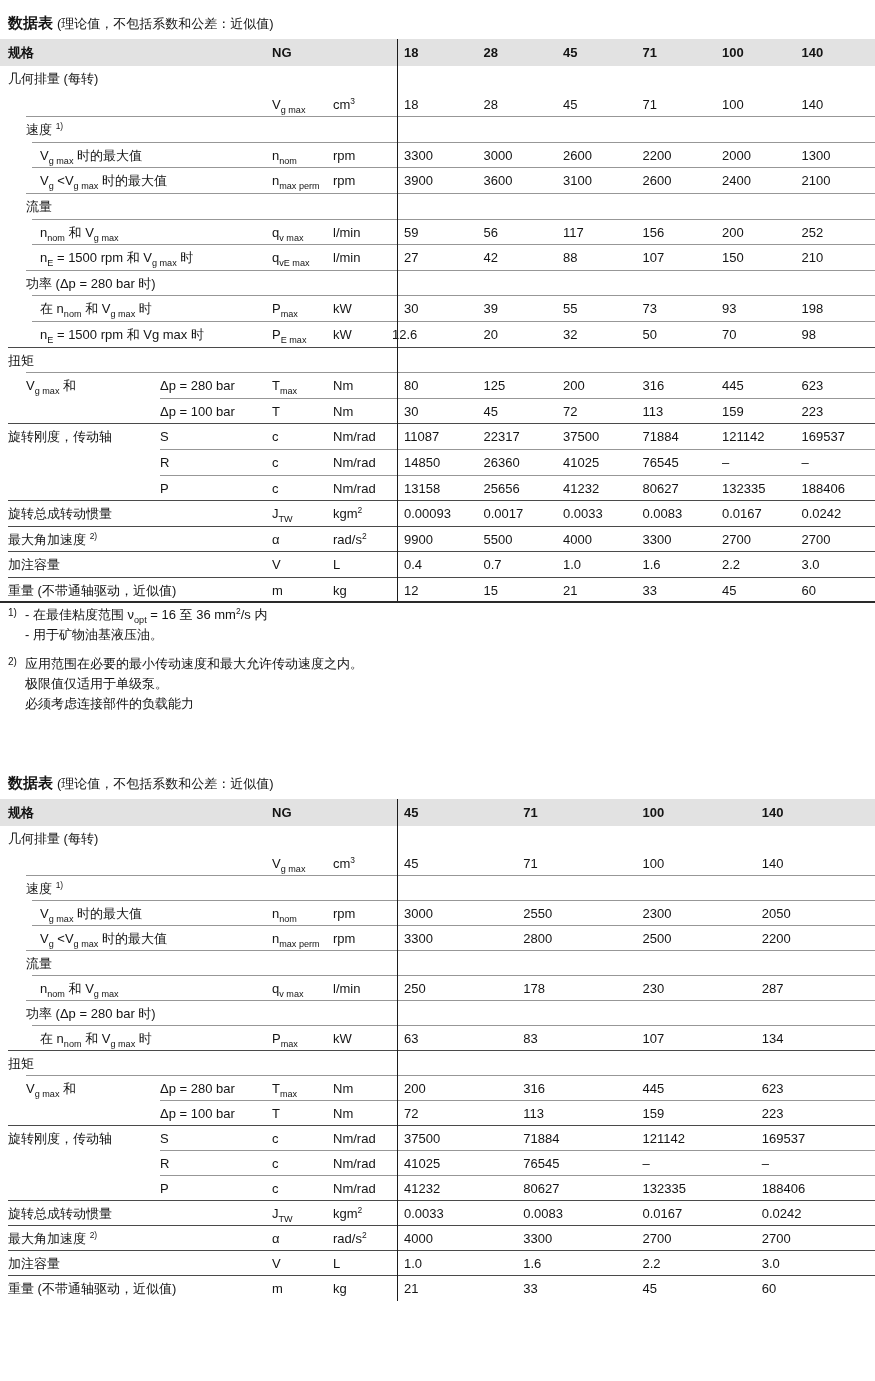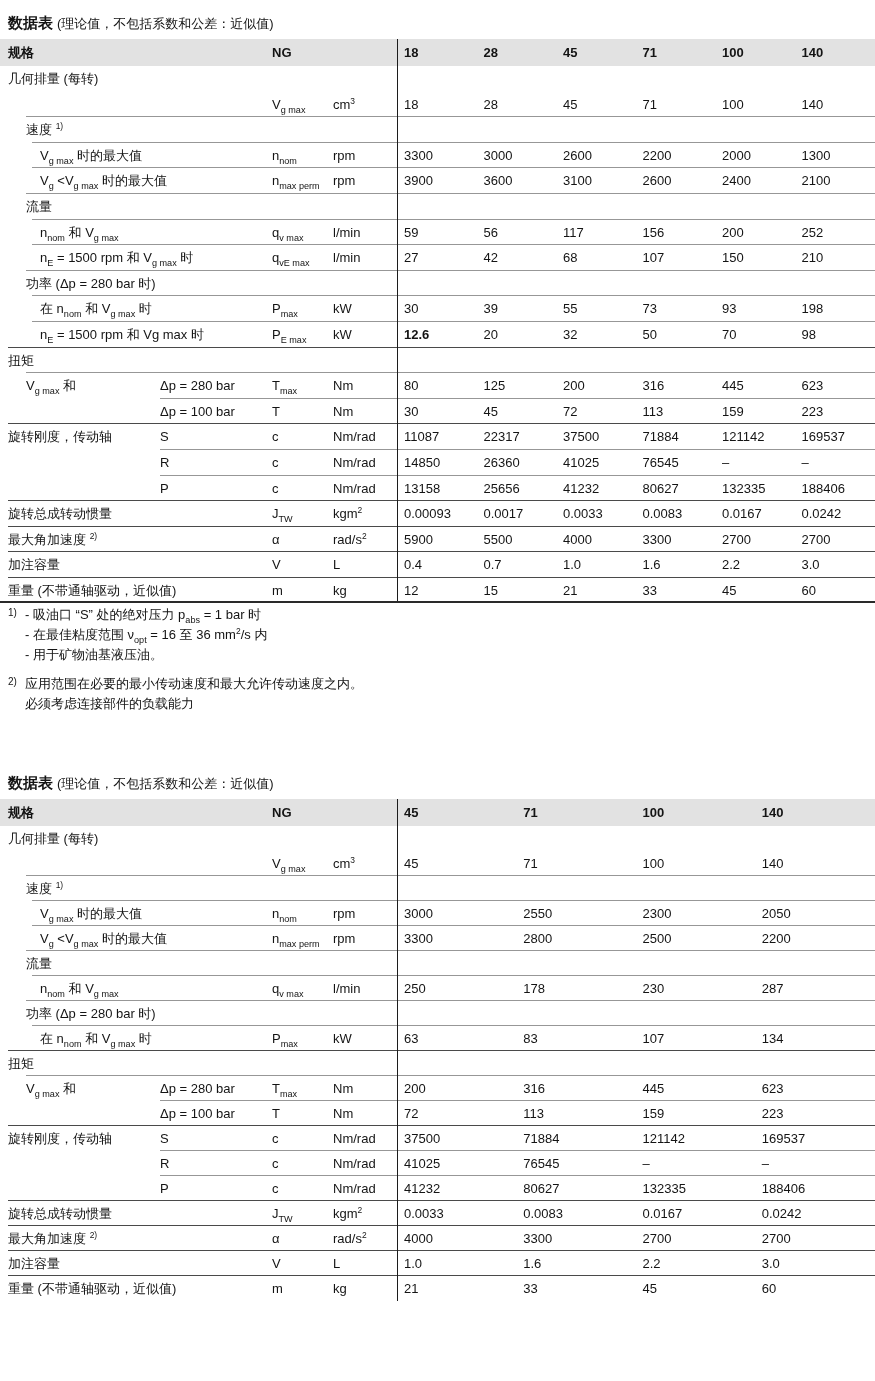--- a/index.html
+++ b/index.html
@@ -102,21 +102,21 @@
           <span class="cell" style="left: 722px; line-height: 25.6px;">200</span>
           <span class="cell" style="left: 801.5px; line-height: 25.6px;">252</span>
           <div class="rule" style="left: 32px; background: rgb(151, 151, 151);"></div>
         </div>
         <div class="trow" style="height: 25.6px;">
           <span class="cell" style="left: 40px; line-height: 25.6px;">n<sub>E</sub> = 1500 rpm 和 V<sub>g max</sub> 时</span>
           <span class="cell" style="left: 272px; line-height: 25.6px;">q<sub>vE max</sub></span>
           <span class="cell" style="left: 333px; line-height: 25.6px;">l/min</span>
           <span class="cell" style="left: 404px; line-height: 25.6px;">27</span>
           <span class="cell" style="left: 483.5px; line-height: 25.6px;">42</span>
-          <span class="cell" style="left: 563px; line-height: 25.6px;">68</span>
+          <span class="cell" style="left: 563px; line-height: 25.6px;">88</span>
           <span class="cell" style="left: 642.5px; line-height: 25.6px;">107</span>
           <span class="cell" style="left: 722px; line-height: 25.6px;">150</span>
           <span class="cell" style="left: 801.5px; line-height: 25.6px;">210</span>
           <div class="rule" style="left: 26px; background: rgb(151, 151, 151);"></div>
         </div>
         <div class="trow" style="height: 25.6px;">
           <span class="cell" style="left: 26px; line-height: 25.6px;">功率 (Δp = 280 bar 时)</span>
           <div class="rule" style="left: 32px; background: rgb(151, 151, 151);"></div>
         </div>
         <div class="trow" style="height: 25.6px;">
@@ -128,21 +128,21 @@
           <span class="cell" style="left: 563px; line-height: 25.6px;">55</span>
           <span class="cell" style="left: 642.5px; line-height: 25.6px;">73</span>
           <span class="cell" style="left: 722px; line-height: 25.6px;">93</span>
           <span class="cell" style="left: 801.5px; line-height: 25.6px;">198</span>
           <div class="rule" style="left: 32px; background: rgb(151, 151, 151);"></div>
         </div>
         <div class="trow" style="height: 25.6px;">
           <span class="cell" style="left: 40px; line-height: 25.6px;">n<sub>E</sub> = 1500 rpm 和 Vg max 时</span>
           <span class="cell" style="left: 272px; line-height: 25.6px;">P<sub>E max</sub></span>
           <span class="cell" style="left: 333px; line-height: 25.6px;">kW</span>
-          <span class="cell" style="left: 404px; line-height: 25.6px; font-weight: bold;">12.6</span>
+          <span class="cell" style="left: 392px; line-height: 25.6px;">12.6</span>
           <span class="cell" style="left: 483.5px; line-height: 25.6px;">20</span>
           <span class="cell" style="left: 563px; line-height: 25.6px;">32</span>
           <span class="cell" style="left: 642.5px; line-height: 25.6px;">50</span>
           <span class="cell" style="left: 722px; line-height: 25.6px;">70</span>
           <span class="cell" style="left: 801.5px; line-height: 25.6px;">98</span>
           <div class="rule" style="left: 8px; background: rgb(74, 74, 74);"></div>
         </div>
         <div class="trow" style="height: 25.6px;">
           <span class="cell" style="left: 8px; line-height: 25.6px;">扭矩</span>
           <div class="rule" style="left: 26px; background: rgb(151, 151, 151);"></div>
@@ -218,21 +218,21 @@
           <span class="cell" style="left: 563px; line-height: 25.6px;">0.0033</span>
           <span class="cell" style="left: 642.5px; line-height: 25.6px;">0.0083</span>
           <span class="cell" style="left: 722px; line-height: 25.6px;">0.0167</span>
           <span class="cell" style="left: 801.5px; line-height: 25.6px;">0.0242</span>
           <div class="rule" style="left: 8px; background: rgb(74, 74, 74);"></div>
         </div>
         <div class="trow" style="height: 25.6px;">
           <span class="cell" style="left: 8px; line-height: 25.6px;">最大角加速度 <sup>2)</sup></span>
           <span class="cell" style="left: 272px; line-height: 25.6px;">α</span>
           <span class="cell" style="left: 333px; line-height: 25.6px;">rad/s<sup>2</sup></span>
-          <span class="cell" style="left: 404px; line-height: 25.6px;">5900</span>
+          <span class="cell" style="left: 404px; line-height: 25.6px;">9900</span>
           <span class="cell" style="left: 483.5px; line-height: 25.6px;">5500</span>
           <span class="cell" style="left: 563px; line-height: 25.6px;">4000</span>
           <span class="cell" style="left: 642.5px; line-height: 25.6px;">3300</span>
           <span class="cell" style="left: 722px; line-height: 25.6px;">2700</span>
           <span class="cell" style="left: 801.5px; line-height: 25.6px;">2700</span>
           <div class="rule" style="left: 8px; background: rgb(74, 74, 74);"></div>
         </div>
         <div class="trow" style="height: 25.6px;">
           <span class="cell" style="left: 8px; line-height: 25.6px;">加注容量</span>
           <span class="cell" style="left: 272px; line-height: 25.6px;">V</span>
@@ -255,27 +255,27 @@
           <span class="cell" style="left: 642.5px; line-height: 25.6px;">33</span>
           <span class="cell" style="left: 722px; line-height: 25.6px;">45</span>
           <span class="cell" style="left: 801.5px; line-height: 25.6px;">60</span>
         </div>
         <div class="vline"></div>
         <div class="bottomline"></div>
       </div>
     <div class="footnotes">
         <div class="fn">
           <span class="fn-marker">1)</span>
-          <div class="fn-line">- 吸油口 “S” 处的绝对压力 p<sub>abs</sub> = 1 bar 时</div>
           <div class="fn-line">- 在最佳粘度范围 ν<sub>opt</sub> = 16 至 36 mm<sup>2</sup>/s 内</div>
           <div class="fn-line">- 用于矿物油基液压油。</div>
         </div>
         <div class="fn">
           <span class="fn-marker">2)</span>
           <div class="fn-line">应用范围在必要的最小传动速度和最大允许传动速度之内。</div>
+          <div class="fn-line">极限值仅适用于单级泵。</div>
           <div class="fn-line">必须考虑连接部件的负载能力</div>
         </div>
       </div>
   </div>
 
   <div>
     <div class="subtitle">
       <b>数据表</b><span>(理论值，不包括系数和公差：近似值)</span>
     </div>
     <div class="dtable">

